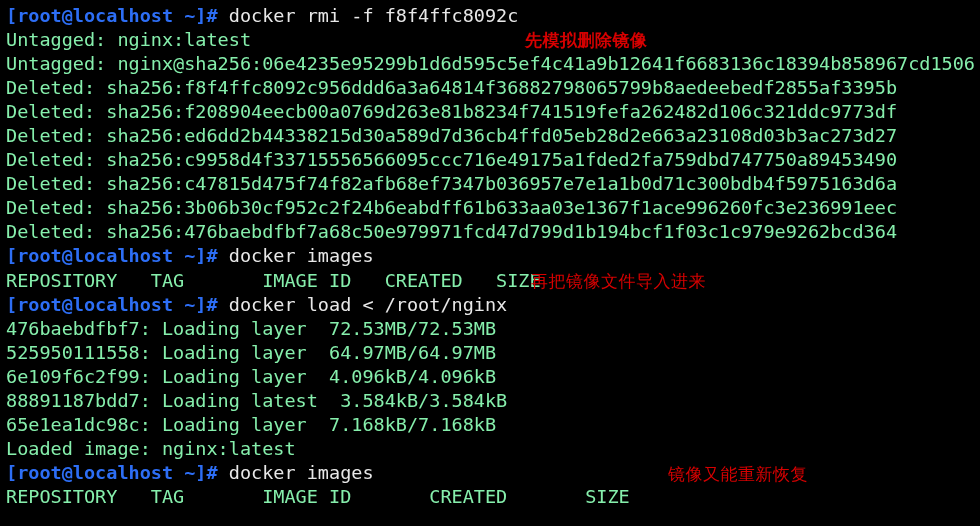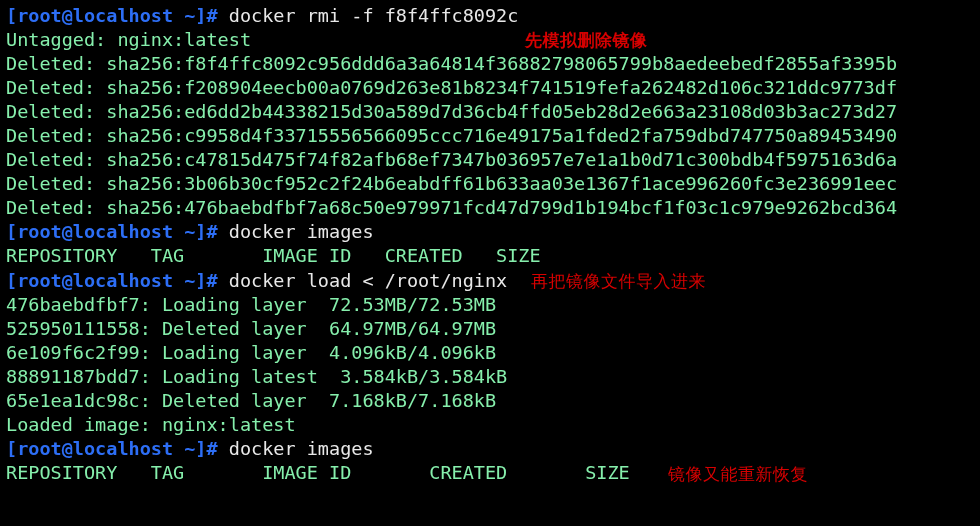--- a/index.html
+++ b/index.html
@@ -59,35 +59,36 @@
     white-space: pre;
   }
 </style>
 </head>
 <body>
 
 <div id="terminal">
   <div class="screen" id="screen">
       <div class="line"><span class="prompt">[root@localhost ~]#</span><span class="cmd"> docker rmi -f f8f4ffc8092c</span></div>
       <div class="line"><span class="out">Untagged: nginx:latest</span></div>
+      <div class="line"><span class="out">Untagged: nginx@sha256:06e4235e95299b1d6d595c5ef4c41a9b12641f6683136c18394b858967cd1506</span></div>
       <div class="line"><span class="out">Deleted: sha256:f8f4ffc8092c956ddd6a3a64814f36882798065799b8aedeebedf2855af3395b</span></div>
       <div class="line"><span class="out">Deleted: sha256:f208904eecb00a0769d263e81b8234f741519fefa262482d106c321ddc9773df</span></div>
       <div class="line"><span class="out">Deleted: sha256:ed6dd2b44338215d30a589d7d36cb4ffd05eb28d2e663a23108d03b3ac273d27</span></div>
       <div class="line"><span class="out">Deleted: sha256:c9958d4f33715556566095ccc716e49175a1fded2fa759dbd747750a89453490</span></div>
       <div class="line"><span class="out">Deleted: sha256:c47815d475f74f82afb68ef7347b036957e7e1a1b0d71c300bdb4f5975163d6a</span></div>
       <div class="line"><span class="out">Deleted: sha256:3b06b30cf952c2f24b6eabdff61b633aa03e1367f1ace996260fc3e236991eec</span></div>
       <div class="line"><span class="out">Deleted: sha256:476baebdfbf7a68c50e979971fcd47d799d1b194bcf1f03c1c979e9262bcd364</span></div>
       <div class="line"><span class="prompt">[root@localhost ~]#</span><span class="cmd"> docker images</span></div>
       <div class="line"><span class="out">REPOSITORY   TAG       IMAGE ID   CREATED   SIZE</span></div>
       <div class="line"><span class="prompt">[root@localhost ~]#</span><span class="cmd"> docker load &lt; /root/nginx</span></div>
       <div class="line"><span class="out">476baebdfbf7: Loading layer  72.53MB/72.53MB</span></div>
-      <div class="line"><span class="out">525950111558: Deleted layer  64.97MB/64.97MB</span></div>
+      <div class="line"><span class="out">525950111558: Loading layer  64.97MB/64.97MB</span></div>
       <div class="line"><span class="out">6e109f6c2f99: Loading layer  4.096kB/4.096kB</span></div>
       <div class="line"><span class="out">88891187bdd7: Loading latest  3.584kB/3.584kB</span></div>
-      <div class="line"><span class="out">65e1ea1dc98c: Deleted layer  7.168kB/7.168kB</span></div>
+      <div class="line"><span class="out">65e1ea1dc98c: Loading layer  7.168kB/7.168kB</span></div>
       <div class="line"><span class="out">Loaded image: nginx:latest</span></div>
       <div class="line"><span class="prompt">[root@localhost ~]#</span><span class="cmd"> docker images</span></div>
       <div class="line"><span class="out">REPOSITORY   TAG       IMAGE ID       CREATED       SIZE</span></div>
       <div class="line"></div>
     </div>
 <div class="note" style="left: 525px; top: 21px; font-weight: bold;">先模拟删除镜像</div>
     <div class="note" style="left: 531px; top: 262px;">再把镜像文件导入进来</div>
     <div class="note" style="left: 668px; top: 455px;">镜像又能重新恢复</div>
   </div>
 

